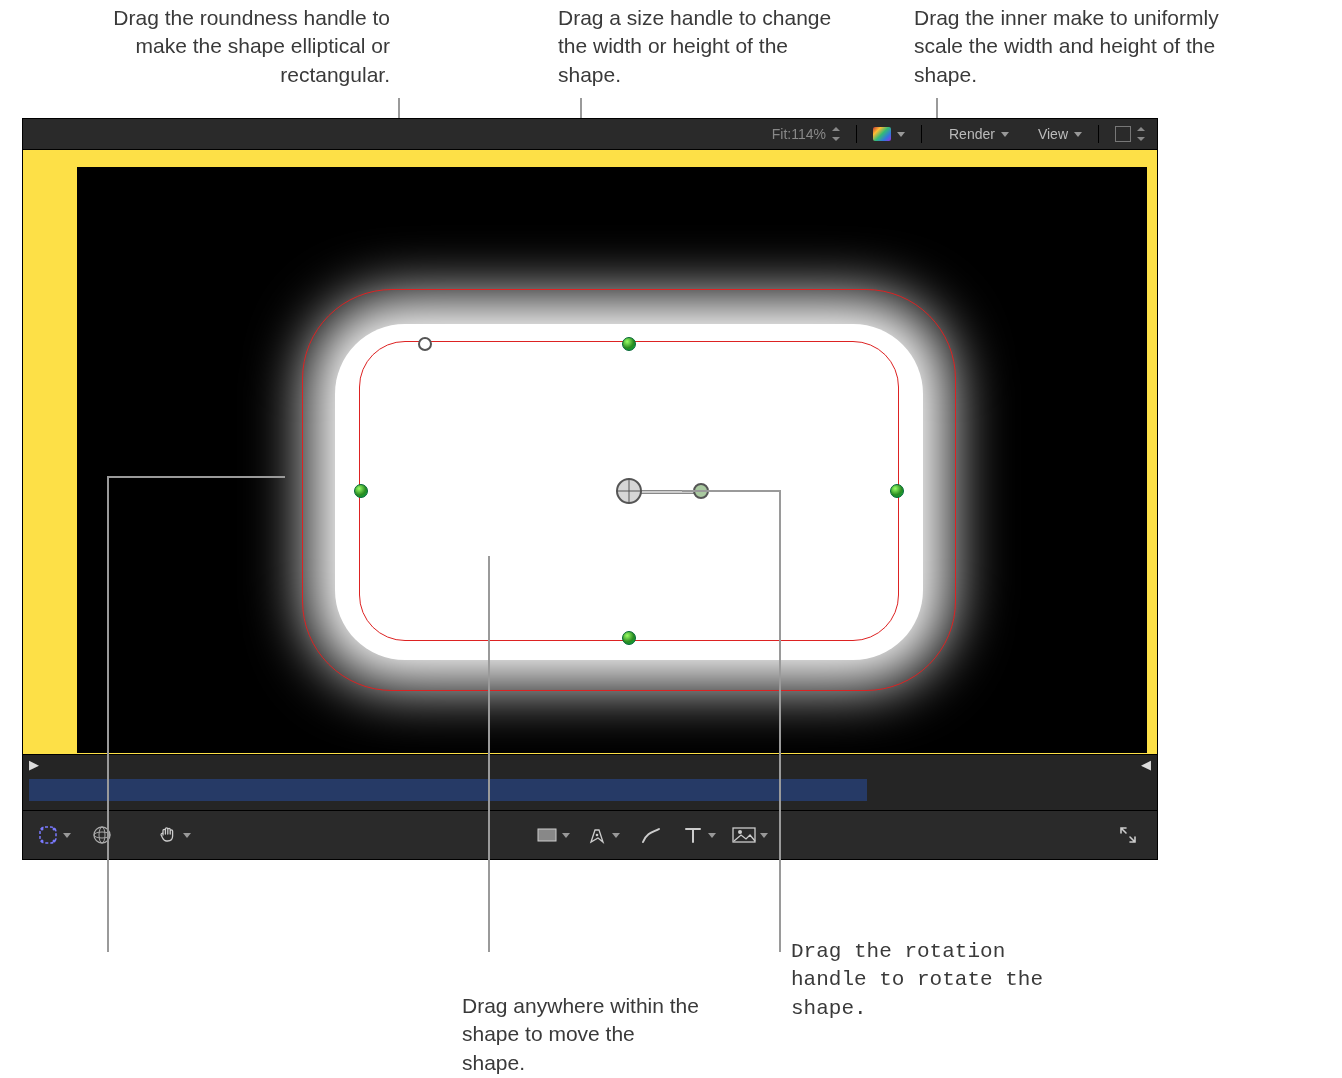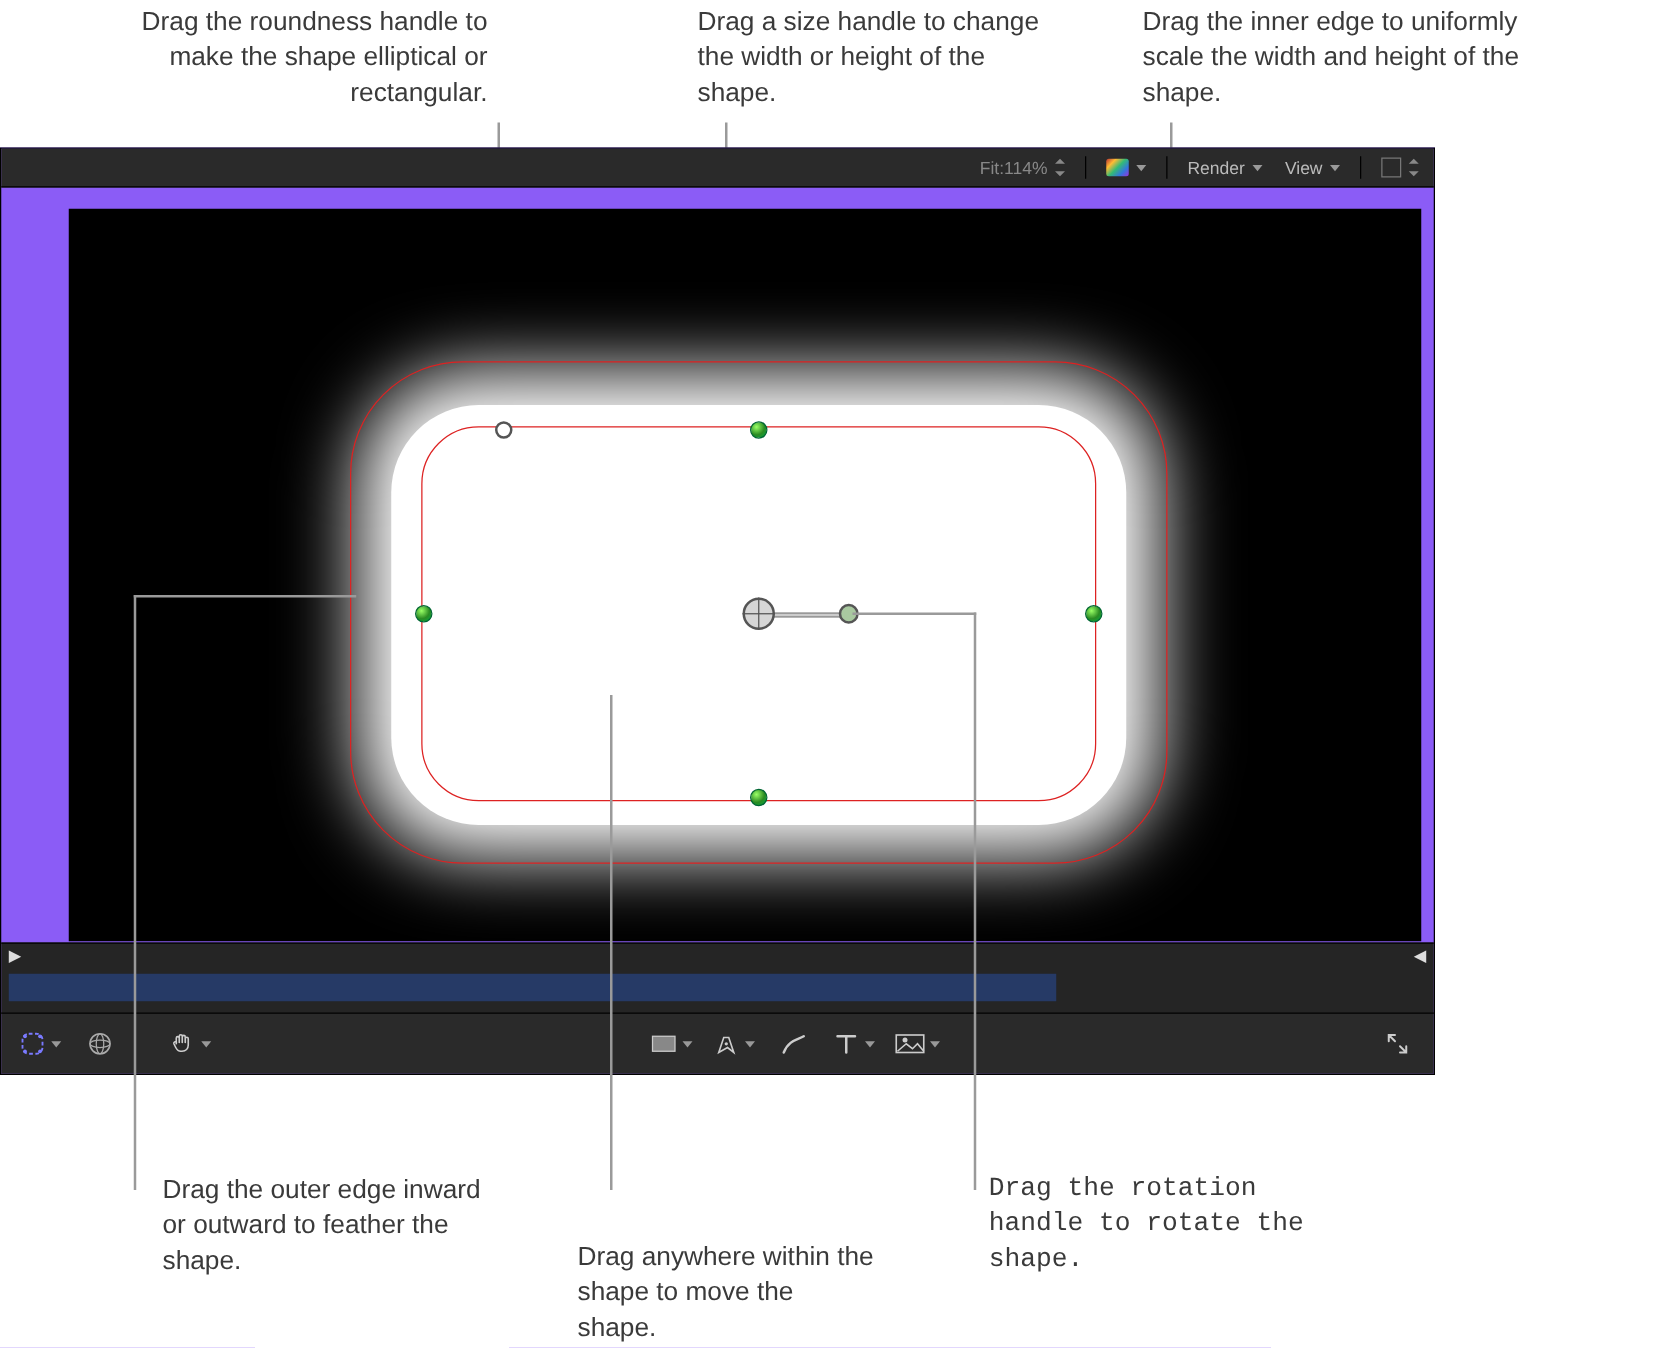--- a/index.html
+++ b/index.html
@@ -31,27 +31,26 @@
   .leader-v, .leader-h {
     position: absolute;
     background: #9a9a9a;
   }
   .leader-v { width: 2px; }
   .leader-h { height: 2px; }
 
   
   .viewer {
     position: absolute;
-    left: 0;
+    left: 22px;
     top: 118px;
     width: 1134px;
     height: 740px;
-    background: #8b5cf6;
+    background: #fde047;
     border: 1px solid #000;
-    padding-left: 12px;
   }
   
   .viewer-top {
     position: absolute;
     left: 0; top: 0; right: 0;
     height: 30px;
     background: #2a2a2a;
     border-bottom: 1px solid #000;
     display: flex;
     align-items: center;
@@ -73,21 +72,21 @@
   .viewer-top .updown::before{ top:0; border-bottom:4px solid #888; }
   .viewer-top .updown::after { bottom:0; border-top:4px solid #888; }
   .viewer-top .swatch {
     width:18px; height:14px; border-radius:2px;
     background: linear-gradient(135deg,#b33,#fb3,#3b7,#37d,#93d);
   }
   .viewer-top .chev{
     display:inline-block; width:0; height:0; margin-left:2px;
     border-left:4px solid transparent; border-right:4px solid transparent; border-top:5px solid #999;
   }
-  .viewer-top .lbl { color:#bbb; }
+  .viewer-top .lbl { color:#bbb;margin-left:11px; }
   .viewer-top .group { display:flex; align-items:center; gap:4px; padding:0 4px; }
   .viewer-top .sep { width:1px; height:18px; background:#000; margin:0 2px; }
   .viewer-top .box {
     width:14px; height:14px; border:1px solid #777; background:#2a2a2a;
   }
 
   
   .canvas {
     position: absolute;
     left: 54px; right: 10px; top: 48px; bottom: 106px;
@@ -185,21 +184,21 @@
 </style>
 </head>
 <body>
 
 <div class="page">
 
   <div class="callout left" style="left:558px; top:4px; width:280px;">Drag a size handle to change the width or height of the shape.</div>
 
   <div class="callout right" style="left:85px; top:4px; width:305px;">Drag the roundness handle to make the shape elliptical or rectangular.</div>
 
-  <div class="callout left" style="left:914px; top:4px; width:310px;">Drag the inner edge to uniformly scale the width and height of the shape.</div>
+  <div class="callout left" style="left:914px; top:4px; width:310px;">Drag the inner make to uniformly scale the width and height of the shape.</div>
 
   <div class="leader-v" style="left:398px; top:98px; height:218px;"></div>
   <div class="leader-v" style="left:580px; top:98px; height:218px;"></div>
 
   <div class="leader-v" style="left:936px; top:98px; height:232px;"></div>
   <div class="leader-h" style="left:788px; top:328px; width:150px;"></div>
 
   <div class="viewer">
 
     <div class="viewer-top">
@@ -333,19 +332,18 @@
   </div>
 
   <div class="leader-v" style="left:107px; top:476px; height:476px;"></div>
   <div class="leader-h" style="left:107px; top:476px; width:178px;"></div>
 
   <div class="leader-v" style="left:488px; top:556px; height:396px;"></div>
 
   <div class="leader-v" style="left:779px; top:490px; height:462px;"></div>
   <div class="leader-h" style="left:682px; top:490px; width:99px;"></div>
 
-  <div class="callout left" style="left:130px; top:938px; width:270px;">Drag the outer edge inward or outward to feather the shape.</div>
 
   <div class="callout left" style="left:462px; top:992px; width:240px;">Drag anywhere within the shape to move the shape.</div>
 
   <div class="callout left" style="left:791px; top:938px; width:280px;font-family:Liberation Mono, monospace;">Drag the rotation handle to rotate the shape.</div>
 
 </div>
 
 </body></html>

